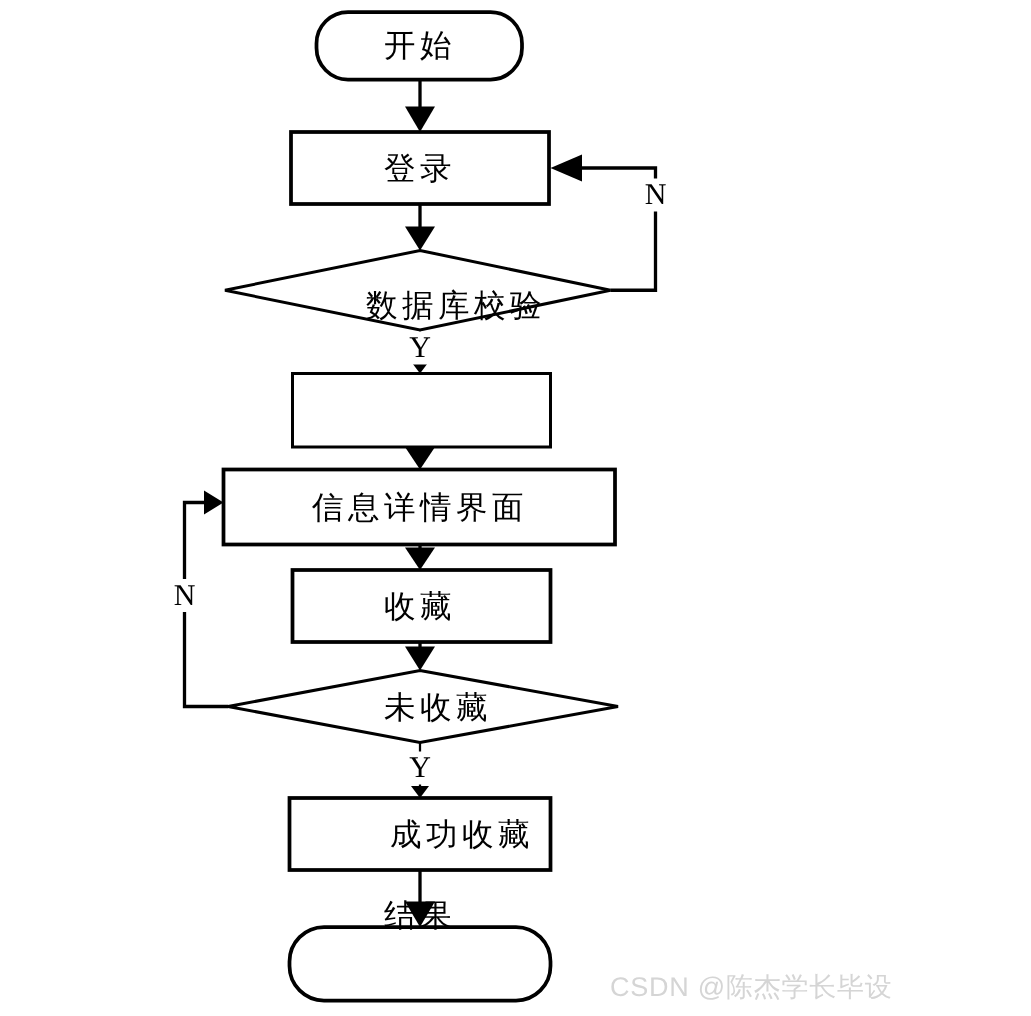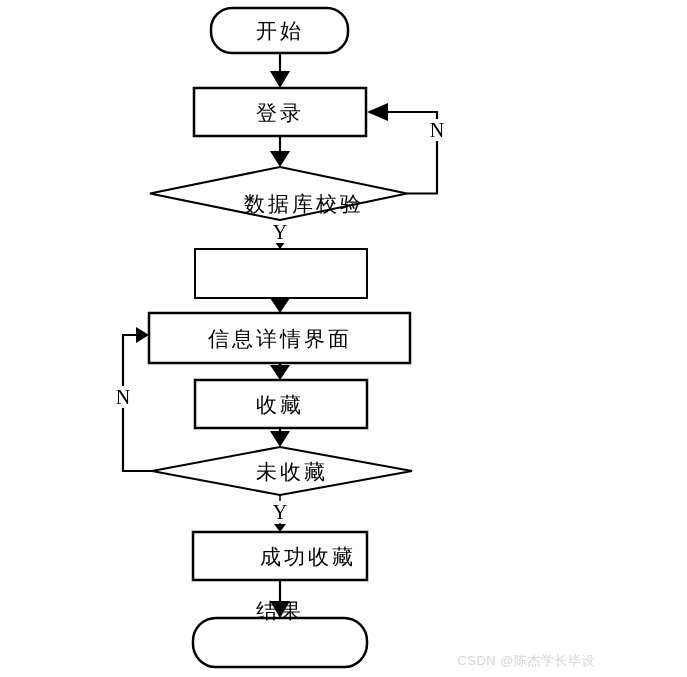--- a/index.html
+++ b/index.html
@@ -30,21 +30,21 @@
     line-height: 1;
     background: #ffffff;
     padding: 1px 3px;
     white-space: nowrap;
   }
   .watermark {
     position: absolute;
     right: 4px;
     bottom: 7px;
     font-family: "Liberation Sans", "DejaVu Sans", sans-serif;
-    font-size: 13px;
+    font-size: 18px;
     color: #d5d5d5;
     letter-spacing: 0.5px;
     white-space: nowrap;
   }
 </style>
 </head>
 <body>
 
 <div class="canvas">
 

